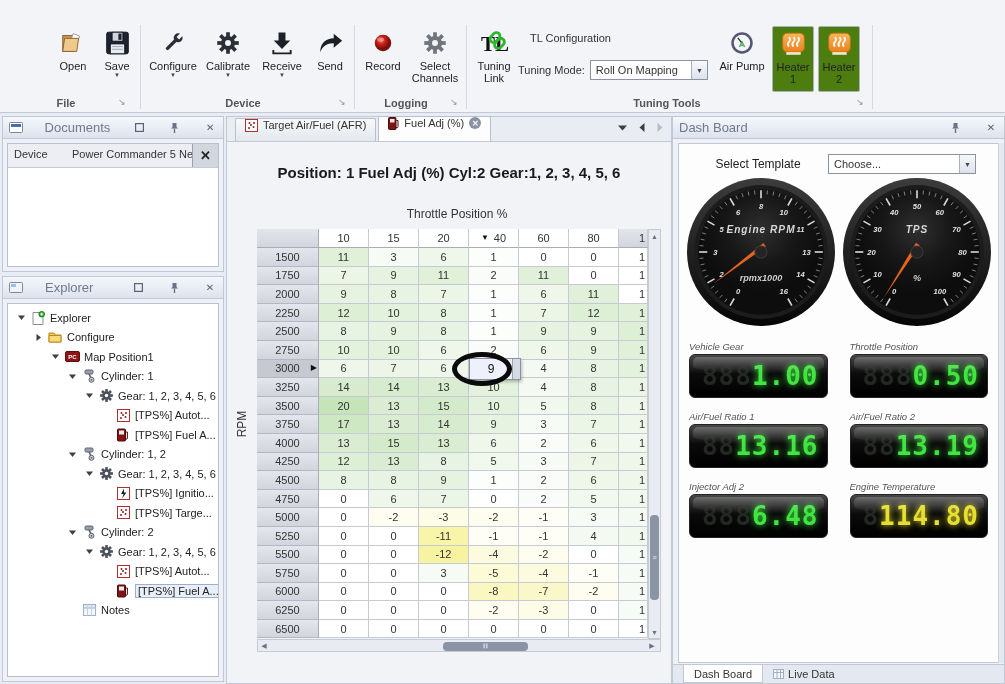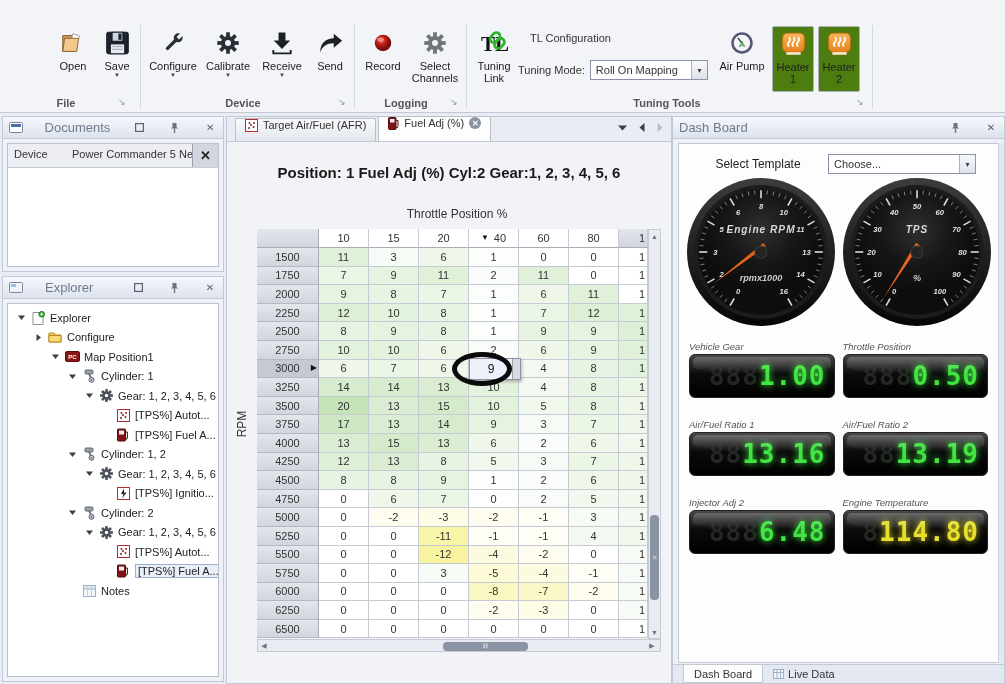--- a/index.html
+++ b/index.html
@@ -79,21 +79,21 @@
   .editcell .ev { flex:1; text-align:center; font-size:12px; color:#111; }
   .editcell .spin { width:8px; align-self:stretch; background:#d6dae2; border-left:1px solid #9aa1ad; }
   .ring { position:absolute; z-index:6; border:5px solid #0a0a0a; border-radius:50%; pointer-events:none; }
 
   
   .dash { position:absolute; left:672px; top:116px; width:333px; height:568px; background:#eef1f7; border:1px solid #c2c8d4; }
   .dash-body { position:absolute; left:5px; right:5px; top:26px; bottom:20px; background:#fdfdfe; border:1px solid #c2c8d4; overflow:hidden; }
   .seltpl { display:flex; align-items:center; margin:10px 10px 2px 14px; }
   .seltpl .lab { width:130px; font-size:12px; color:#222; text-align:center; }
   .gauges { display:flex; justify-content:center; gap:4px; margin-top:2px; }
-  .displays { display:grid; grid-template-columns:1fr 1fr; padding:0 10px; column-gap:22px;gap:8px; }
+  .displays { display:grid; grid-template-columns:1fr 1fr; padding:0 10px; column-gap:22px; }
   .dcell { display:flex; flex-direction:column; }
   .dlabel { height:24px; display:flex; align-items:flex-end; font-style:italic; font-size:9.5px; color:#555; max-width:100px; line-height:11px; margin-bottom:2px; }
   .led { height:44px; border-radius:6px; background:linear-gradient(#484848,#0b0b0b 45%,#000); position:relative; display:flex; align-items:center; justify-content:flex-end; padding:0 8px; overflow:hidden; border:1px solid #222; }
   .led::after { content:""; position:absolute; left:3px; right:3px; top:2px; height:38%; border-radius:5px 5px 40% 40%; background:linear-gradient(rgba(255,255,255,.22),rgba(255,255,255,0)); }
   .led .ghost, .led .val { font-family:"DejaVu Sans Mono", monospace; font-weight:bold; font-size:26px; letter-spacing:1px; }
   .led .ghost { color:#232823; }
   .dash-tabs { position:absolute; left:0; bottom:0; right:0; height:19px; background:#e3e8f1; border-top:1px solid #c2c8d4; display:flex; padding-left:10px; font-size:11px; }
   .dtab { display:flex; align-items:center; gap:4px; padding:0 10px; color:#333; }
   .dtab.active { background:#fdfdfe; border:1px solid #c2c8d4; border-top:none; }
   .dash-scroll { position:absolute; right:0; top:26px; bottom:20px; width:6px; background:#e4e8ef; border-left:1px solid #cdd2dc; }
@@ -510,20 +510,34 @@
         </div>
         <div class="titem" style="padding-left: 91px;">
           <span class="arr"></span>
           <span class="tic">
             <svg width="13" height="13">
               <rect x="0.5" y="0.5" width="12" height="12" fill="#fff" stroke="#b03030"></rect>
               <path d="M7,1.5 L4,7 h2.5 L5,11.5 L9.5,5.5 H7z" fill="#222"></path>
             </svg>
           </span>
           <span class="lbl">[TPS%] Ignitio...</span>
+        </div>
+        <div class="titem" style="padding-left: 91px;">
+          <span class="arr"></span>
+          <span class="tic">
+            <svg width="13" height="13">
+              <rect x="0.5" y="0.5" width="12" height="12" fill="#fff" stroke="#b03030"></rect>
+              <circle cx="4" cy="9" r="1" fill="#902020"></circle>
+              <circle cx="6" cy="6" r="1" fill="#902020"></circle>
+              <circle cx="8.5" cy="8" r="1" fill="#902020"></circle>
+              <circle cx="9" cy="4" r="1" fill="#902020"></circle>
+              <circle cx="4.5" cy="4" r="1" fill="#902020"></circle>
+            </svg>
+          </span>
+          <span class="lbl">[TPS%] Targe...</span>
         </div>
         <div class="titem" style="padding-left: 57px;">
           <span class="arr">
             <svg width="9" height="9">
               <path d="M1,2.5 h7 l-3.5,4.5z" fill="#3a3f48"></path>
             </svg>
           </span>
           <span class="tic">
             <svg width="12" height="14" viewBox="0 0 12 14">
               <rect x="2" y="1" width="8" height="4" rx="1.2" fill="#9aa0ab" stroke="#5c626e"></rect>

